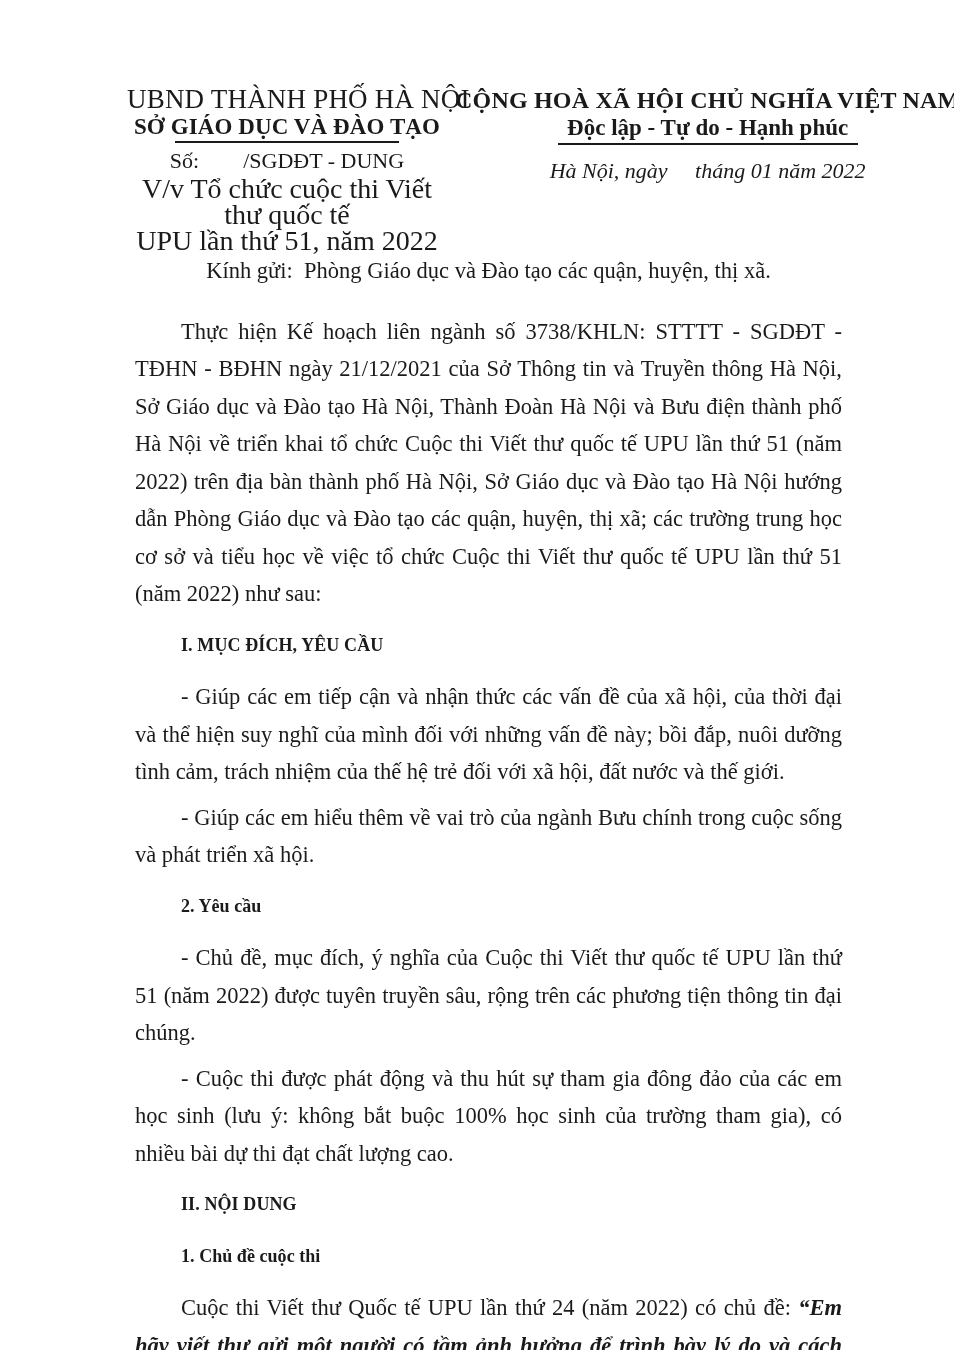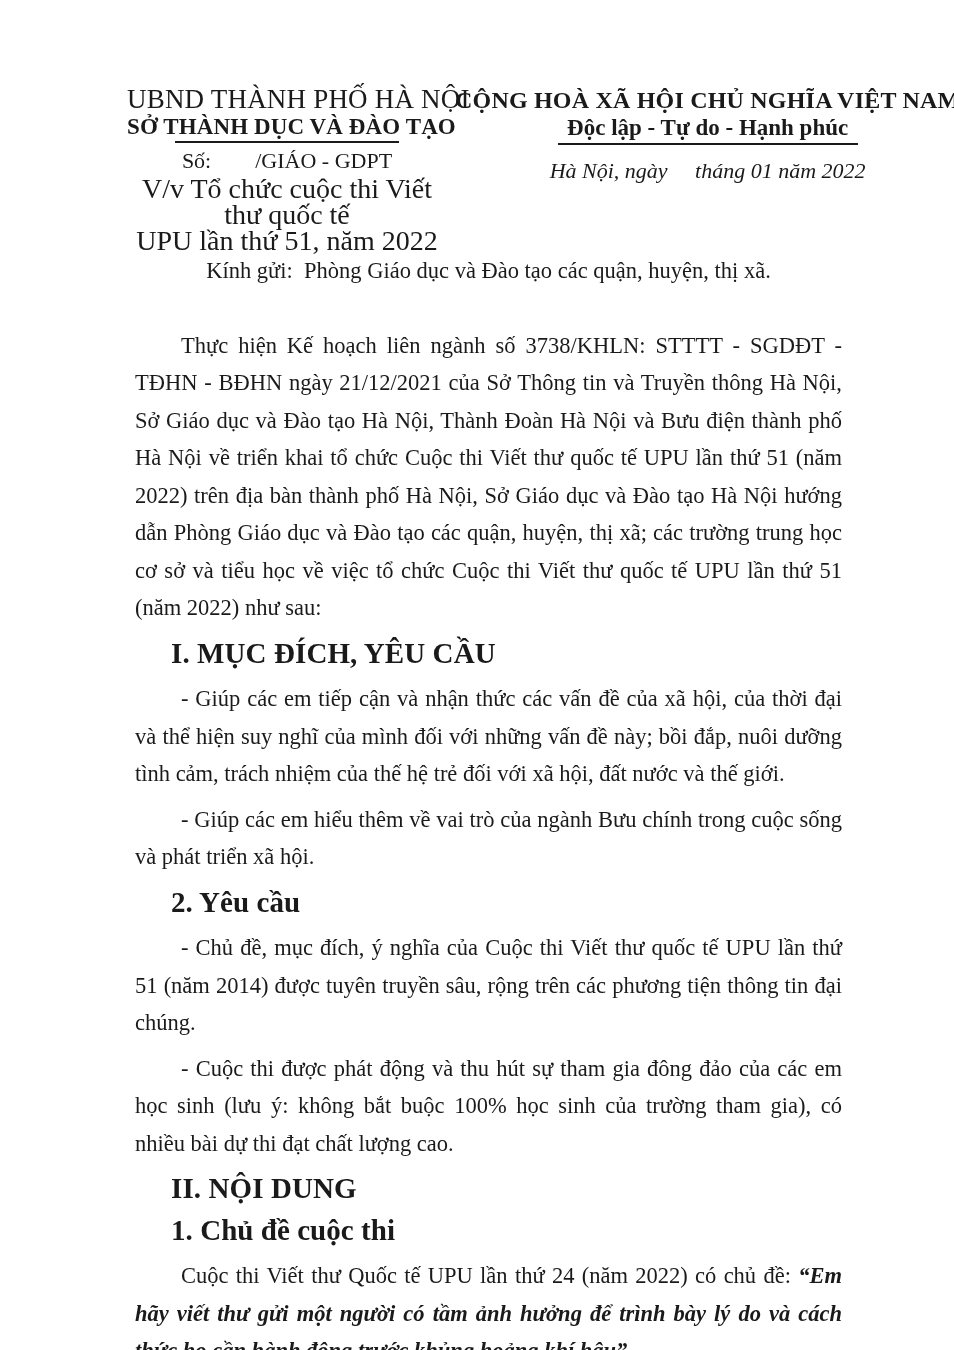--- a/index.html
+++ b/index.html
@@ -111,33 +111,33 @@
     top: 252px;
     left: 127px;
     width: 723px;
     font-size: 22.5px;
     line-height: 37.5px;
   }
 
   .recipient {
     text-align: center;
     white-space: pre;
-    margin-bottom: 37px;
+    margin-bottom: 23px;
   }
 
   p.para {
     margin: 8px;
     text-align: justify;
     text-indent: 46px;
     text-justify: inter-word;
   }
 
   h2.sec, h3.sub {
-    margin: 4px;
-    font-size: 29px;
+    margin: 14px;
+    font-size: 18px;
     line-height: 37.5px;
     font-weight: bold;
     text-indent: 40px;
     letter-spacing: 0.1px;
   }
 
   h3.sub {
     letter-spacing: 0.05px;
   }
 
@@ -148,23 +148,23 @@
 </style>
 </head>
 <body>
 
 <div class="page">
 
   <div class="header">
 
     <div class="hdr-left">
       <div class="org-top">UBND THÀNH PHỐ HÀ NỘI</div>
-      <div class="org-main">SỞ THÀNH DỤC VÀ ĐÀO TẠO</div>
+      <div class="org-main">SỞ GIÁO DỤC VÀ ĐÀO TẠO</div>
       <div class="rule-left"></div>
-      <div class="so-line">Số:        /GIÁO - GDPT</div>
+      <div class="so-line">Số:        /SGDĐT - DUNG</div>
       <div class="vv-line">V/v Tổ chức cuộc thi Viết thư quốc tế</div>
       <div class="vv-line">UPU lần thứ 51, năm 2022</div>
     </div>
 
     <div class="hdr-right">
       <div class="nation">CỘNG HOÀ XÃ HỘI CHỦ NGHĨA VIỆT NAM</div>
       <div class="motto">Độc lập - Tự do - Hạnh phúc</div>
       <div class="rule-right"></div>
       <div class="dateline">Hà Nội, ngày     tháng 01 năm 2022</div>
     </div>
@@ -180,21 +180,21 @@
     <h2 class="sec">I. MỤC ĐÍCH, YÊU CẦU</h2>
 
 
 
     <p class="para">- Giúp các em tiếp cận và nhận thức các vấn đề của xã hội, của thời đại và thể hiện suy nghĩ của mình đối với những vấn đề này; bồi đắp, nuôi dưỡng tình cảm, trách nhiệm của thế hệ trẻ đối với xã hội, đất nước và thế giới.</p>
 
     <p class="para">- Giúp các em hiểu thêm về vai trò của ngành Bưu chính trong cuộc sống và phát triển xã hội.</p>
 
     <h3 class="sub">2. Yêu cầu</h3>
 
-    <p class="para">- Chủ đề, mục đích, ý nghĩa của Cuộc thi Viết thư quốc tế UPU lần thứ 51 (năm 2014) được tuyên truyền sâu, rộng trên các phương tiện thông tin đại chúng.</p>
+    <p class="para">- Chủ đề, mục đích, ý nghĩa của Cuộc thi Viết thư quốc tế UPU lần thứ 51 (năm 2022) được tuyên truyền sâu, rộng trên các phương tiện thông tin đại chúng.</p>
 
     <p class="para">- Cuộc thi được phát động và thu hút sự tham gia đông đảo của các em học sinh (lưu ý: không bắt buộc 100% học sinh của trường tham gia), có nhiều bài dự thi đạt chất lượng cao.</p>
 
     <h2 class="sec">II. NỘI DUNG</h2>
 
     <h3 class="sub">1. Chủ đề cuộc thi</h3>
 
     <p class="para"><span>Cuộc thi Viết thư Quốc tế UPU lần thứ 24 (năm 2022) có chủ đề: </span><span class="theme-quote">“Em hãy viết thư gửi một người có tầm ảnh hưởng để trình bày lý do và cách thức họ cần hành động trước khủng hoảng khí hậu”.</span></p>
 
   </div>

